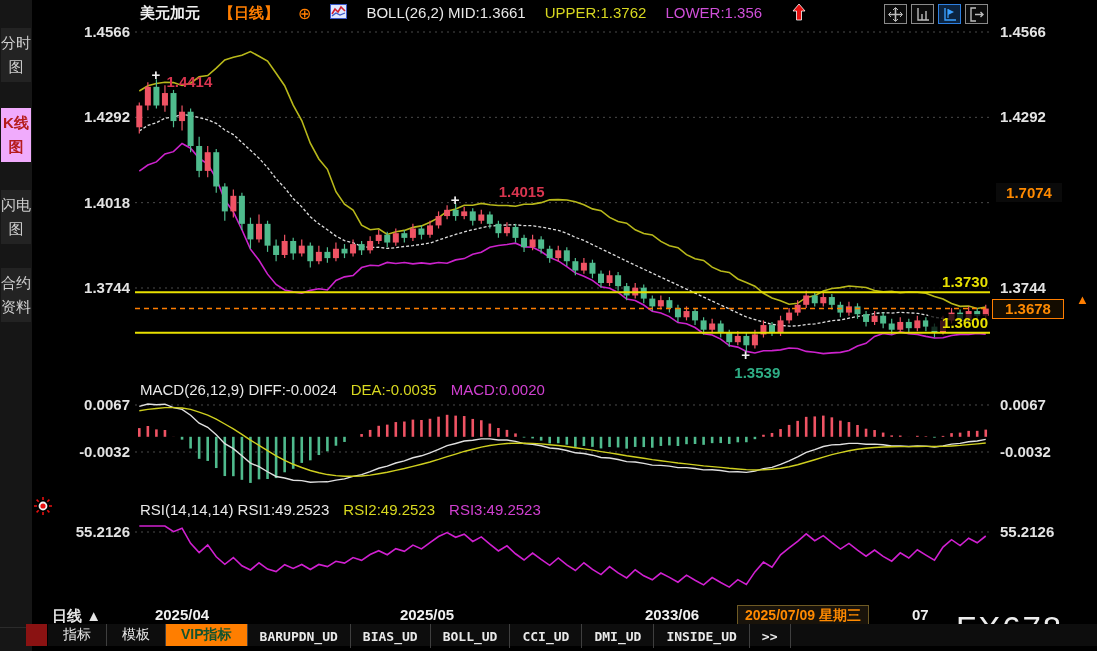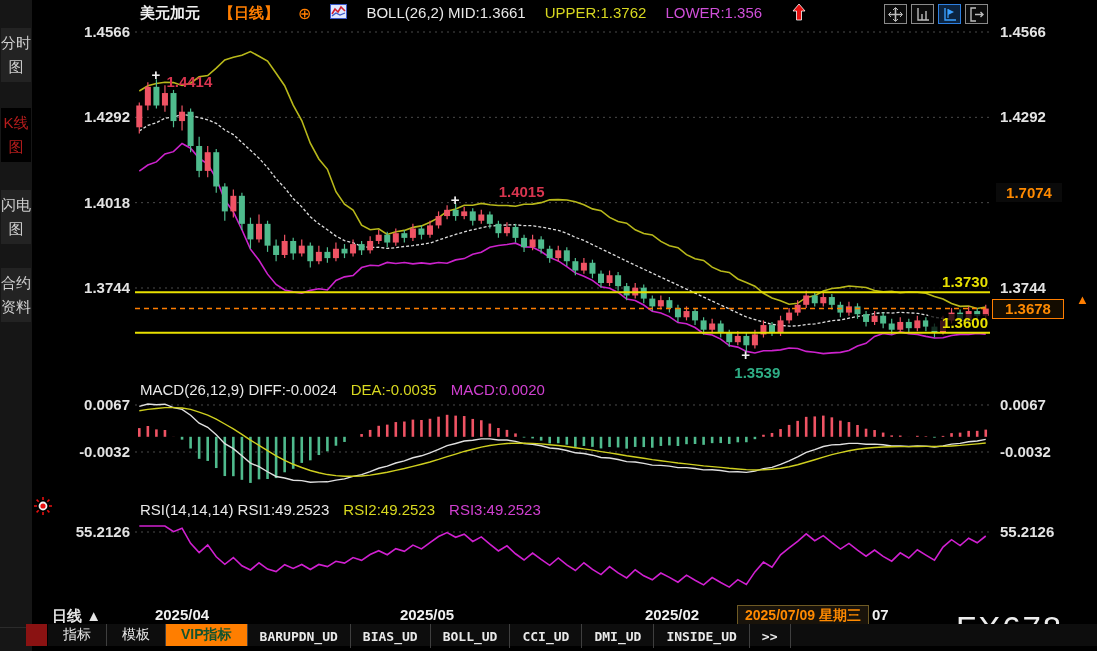--- a/index.html
+++ b/index.html
@@ -2,21 +2,21 @@
 <html><head>
 <meta charset="utf-8">
 <style>
   html,body{margin:0;padding:0;background:#000;}
   body{position:relative;width:1097px;height:651px;overflow:hidden;
        font-family:"Liberation Sans",sans-serif;-webkit-font-smoothing:antialiased;}
   
   .sidebar{position:absolute;left:0;top:0;width:32px;height:651px;background:#161616;}
   .side-tab{position:absolute;left:1px;width:30px;text-align:center;font-size:15px;line-height:24px;
             color:#cfcfcf;background:#232323;word-break:break-all;padding:3px 0;cursor:pointer;}
-  .side-tab.sel{background:#000000;color:#b51c1c;font-weight:normal;}
+  .side-tab.sel{background:#f0abfc;color:#b51c1c;font-weight:bold;}
   
   .hdr{position:absolute;left:140px;top:4px;height:20px;display:flex;align-items:flex-start;gap:19px;
        font-size:15px;white-space:nowrap;}
   .hdr .title{color:#f2f2f2;font-weight:bold;}
   .hdr .period{color:#ff7e00;font-weight:bold;}
   .hdr .globe{color:#ff7e00;font-size:16px;}
   .hdr .boll{color:#e8e8e8;}
   .hdr .upper{color:#d8d820;}
   .hdr .lower{color:#cf4fd8;}
   
@@ -464,22 +464,22 @@
       </g>
       <circle cx="10" cy="10" r="4.4" fill="#f2f2f2"></circle>
       <circle cx="10" cy="10" r="2.6" fill="#e81010"></circle>
     </svg>
 </span>
 
 <div class="xrow">
   <span class="period-ind"><span>日线</span> <span>▲</span></span>
   <span class="xdate" style="left:182px">2025/04</span>
   <span class="xdate" style="left:427px">2025/05</span>
-  <span class="xdate" style="left:672px">2025/02</span>
-  <span class="xdate plain" style="left:872px">07</span>
+  <span class="xdate" style="left:672px">2033/06</span>
+  <span class="xdate plain" style="left:912px">07</span>
   <span class="date-tip">2025/07/09 星期三</span>
   <span class="scroll-seg"></span>
   <span class="watermark">FX678</span>
 </div>
 <div class="xdiv"></div>
 
 <div class="toolbar" id="toolbar">
   <div class="tb-red"></div>
 <div class="tb-item">指标</div>
     <div class="tb-item">模板</div>

